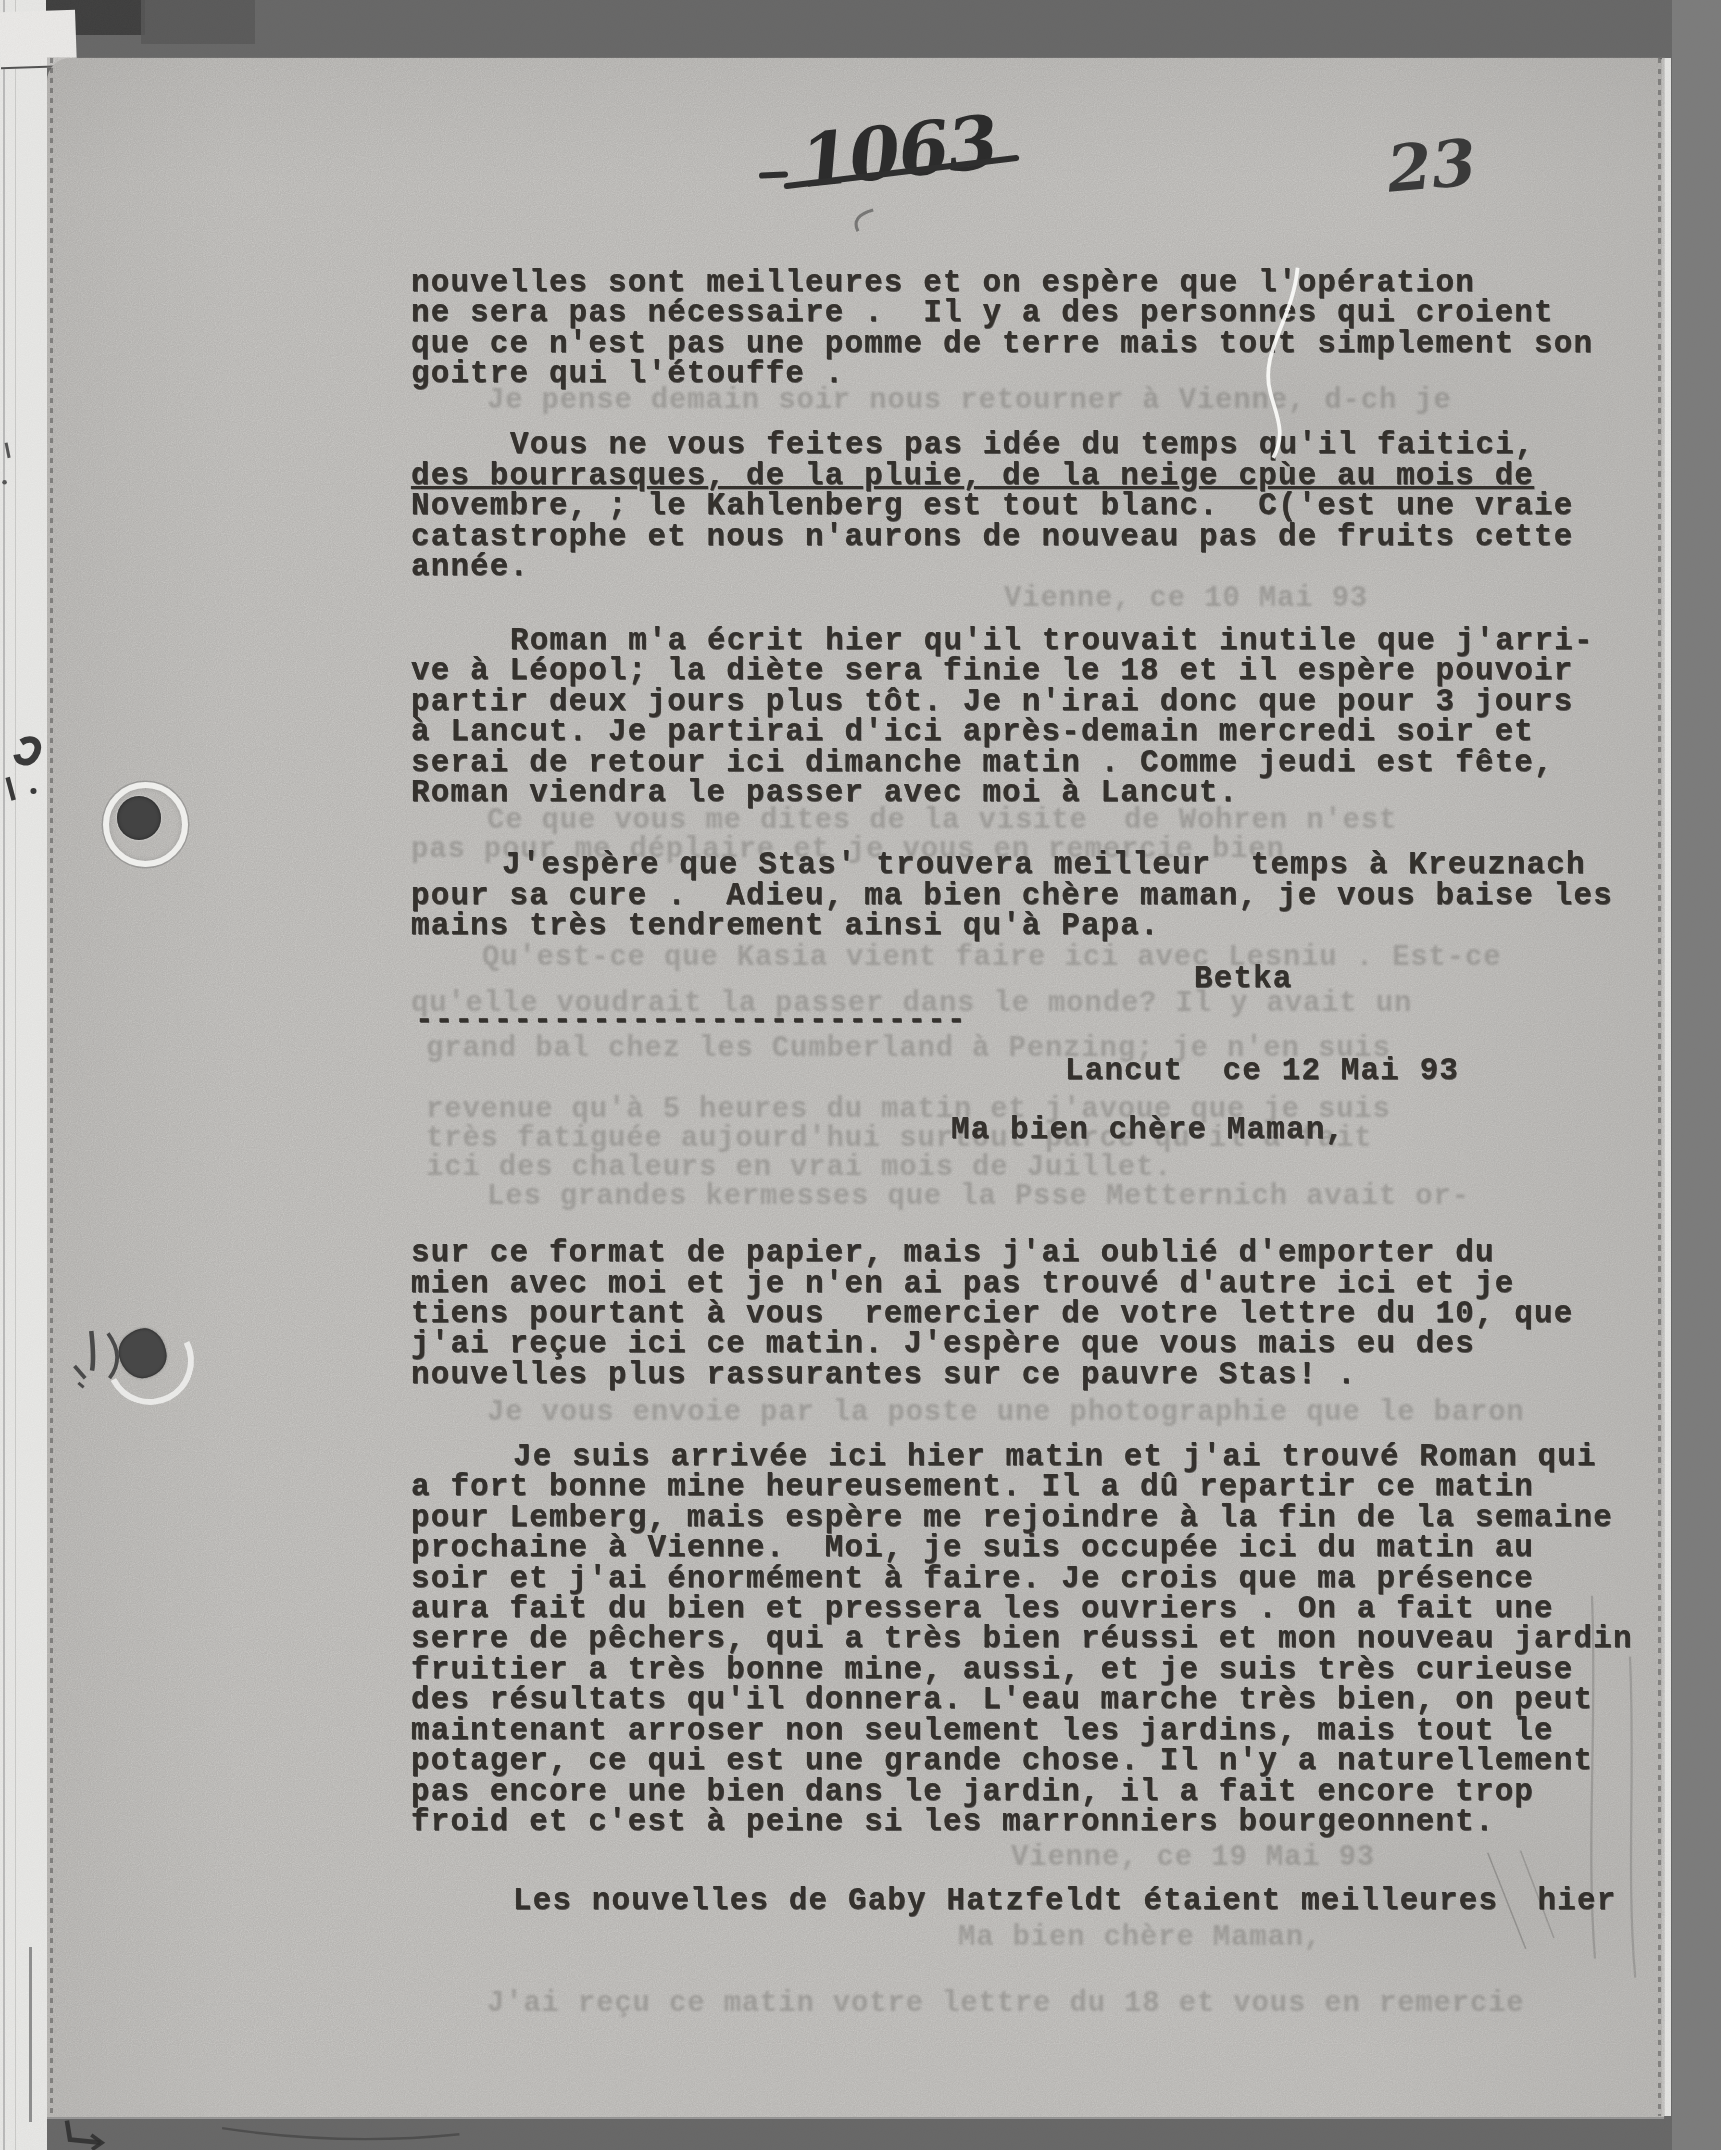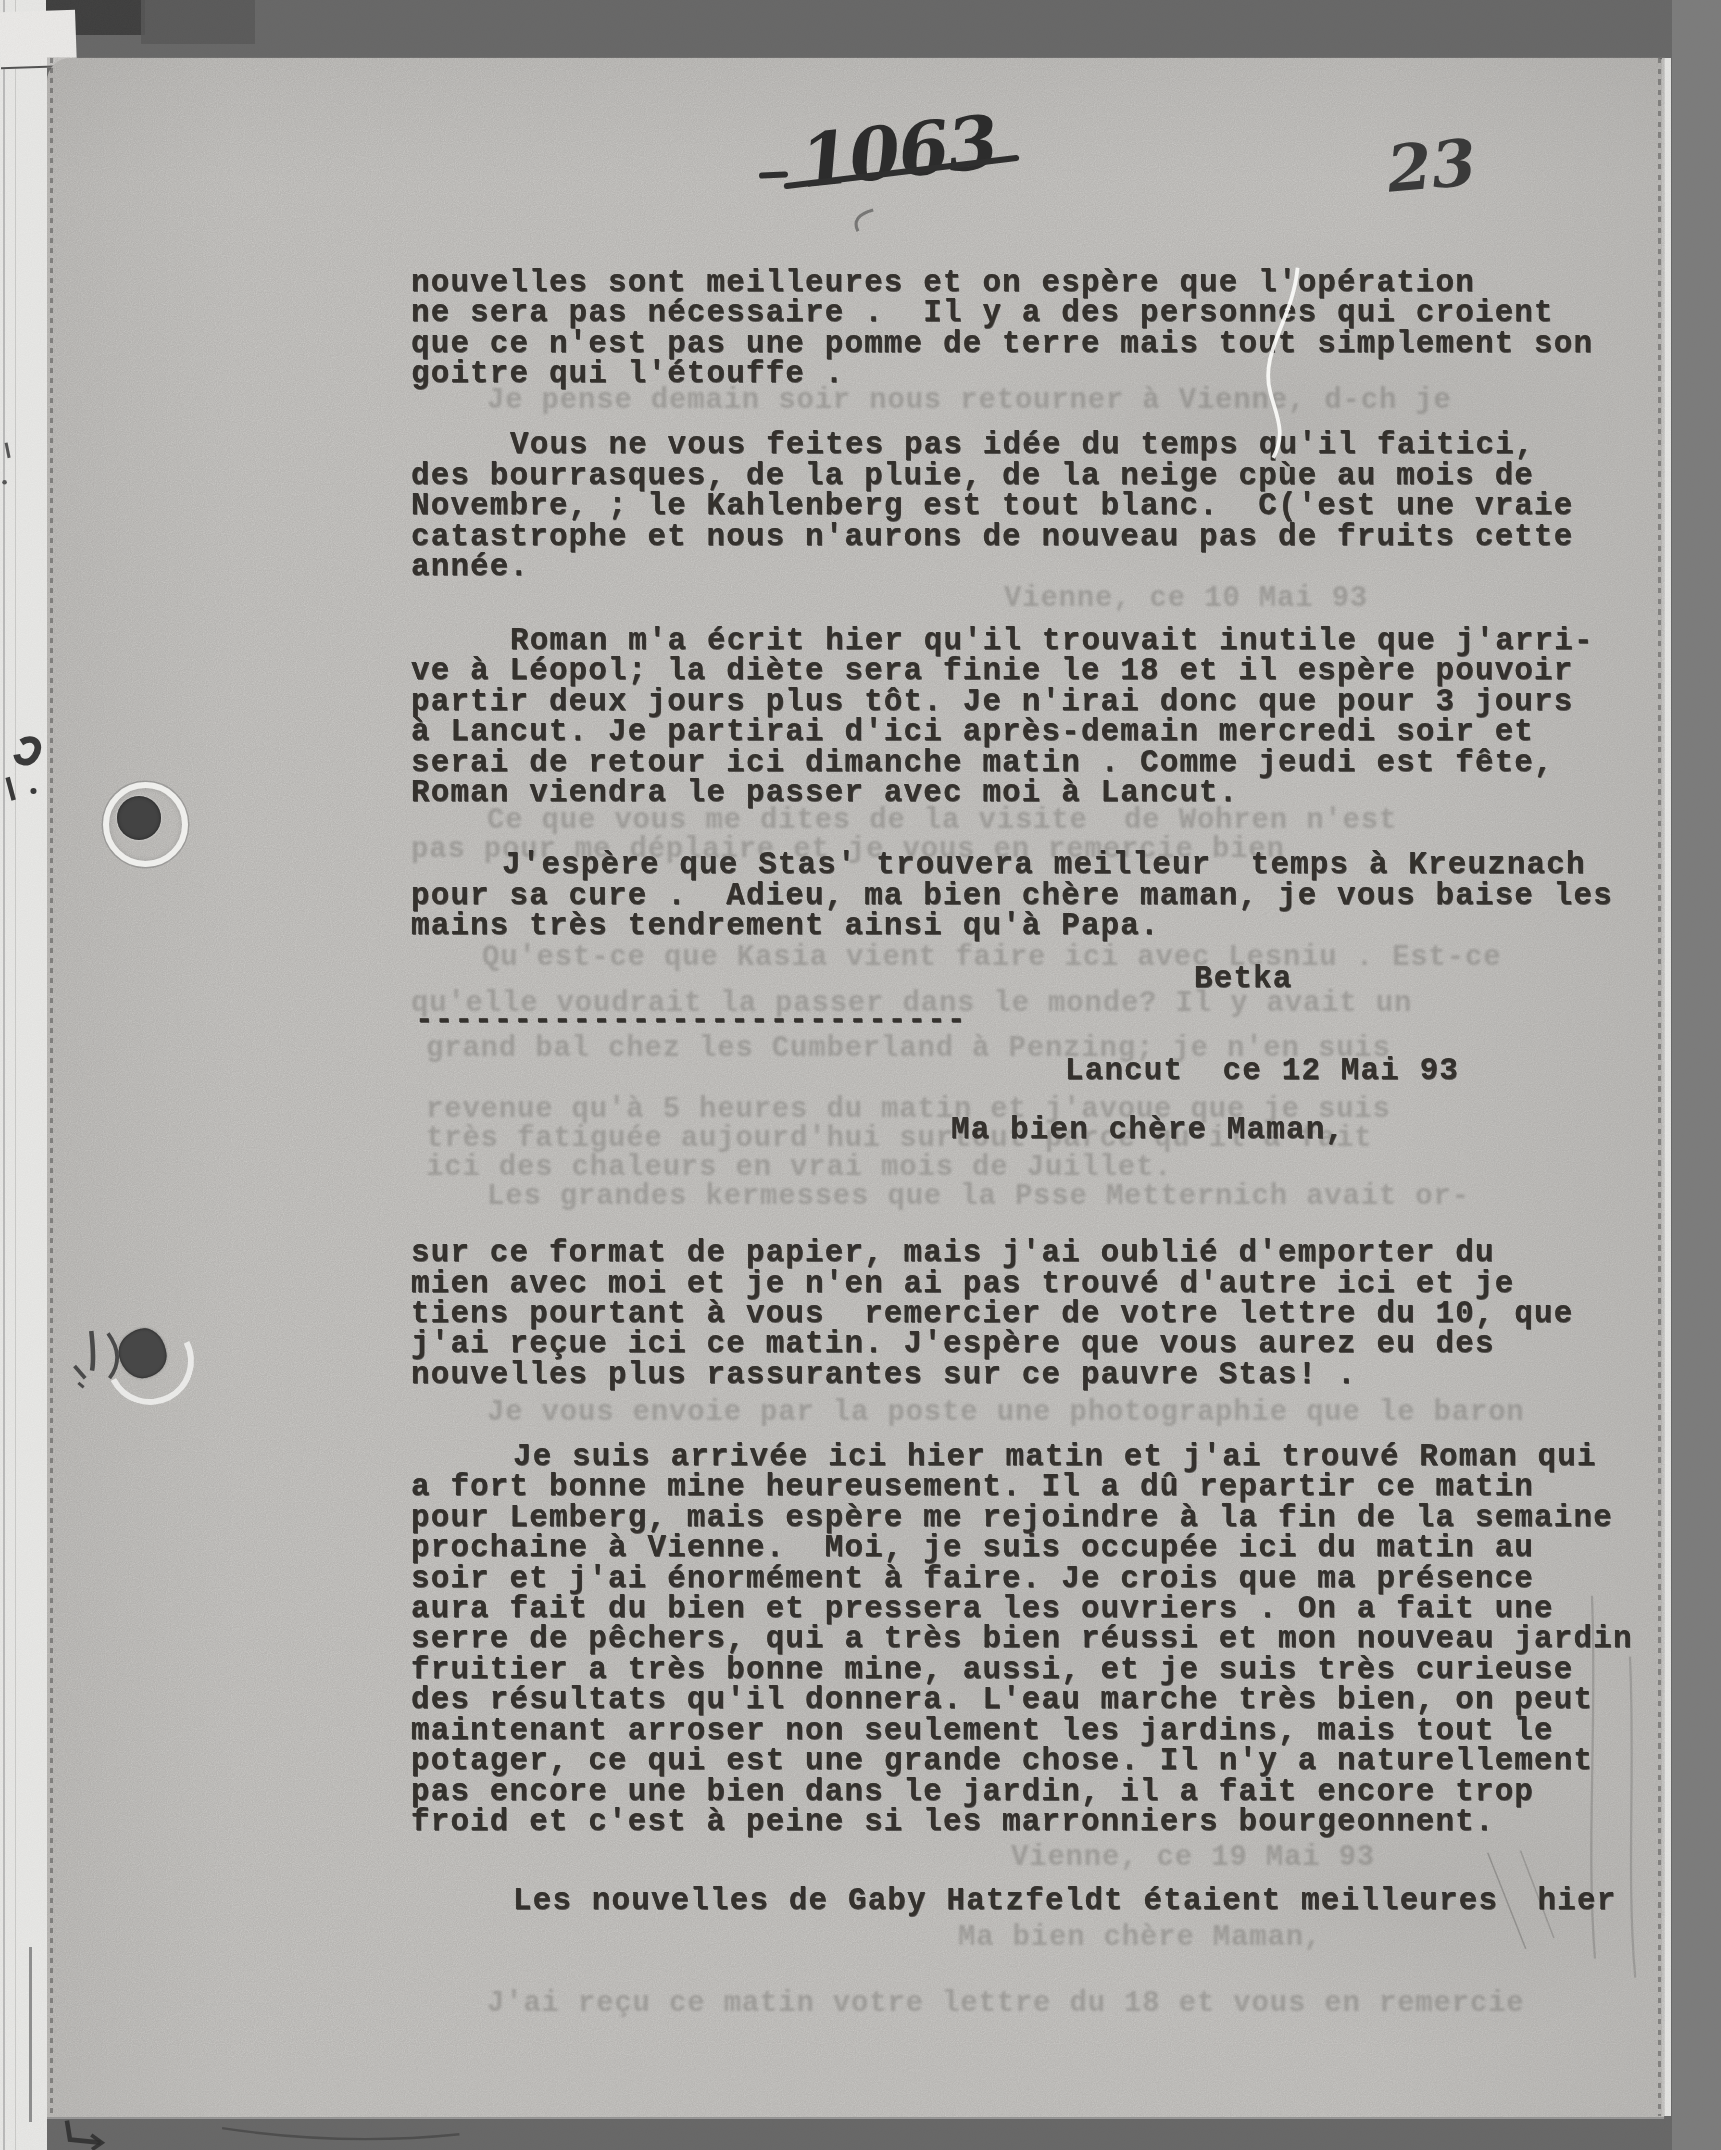--- a/index.html
+++ b/index.html
@@ -109,41 +109,41 @@
       <div class="line ghost" style="left: 487px; top: 1182px;">Les grandes kermesses que la Psse Metternich avait or-</div>
       <div class="line ghost" style="left: 487px; top: 1398px;">Je vous envoie par la poste une photographie que le baron</div>
       <div class="line ghost" style="left: 1011px; top: 1843px;">Vienne, ce 19 Mai 93</div>
       <div class="line ghost" style="left: 958px; top: 1923px;">Ma bien chère Maman,</div>
       <div class="line ghost" style="left: 487px; top: 1989px;">J'ai reçu ce matin votre lettre du 18 et vous en remercie</div>
       <div class="line typed" style="left: 411px; top: 268px;">nouvelles sont meilleures et on espère que l'opération</div>
       <div class="line typed" style="left: 411px; top: 298px;">ne sera pas nécessaire .  Il y a des personnes qui croient</div>
       <div class="line typed" style="left: 411px; top: 329px;">que ce n'est pas une pomme de terre mais tout simplement son</div>
       <div class="line typed" style="left: 411px; top: 359px;">goitre qui l'étouffe .</div>
       <div class="line typed" style="left: 510px; top: 430px;">Vous ne vous feites pas idée du temps qu'il faitici,</div>
-      <div class="line typed" style="left: 411px; top: 461px;">des bourrasques, de la pluie, de la neige cpùe au mois de</div>
+      <div class="line typed" style="left: 411px; top: 461px; text-decoration: underline;">des bourrasques, de la pluie, de la neige cpùe au mois de</div>
       <div class="line typed" style="left: 411px; top: 491px;">Novembre, ; le Kahlenberg est tout blanc.  C('est une vraie</div>
       <div class="line typed" style="left: 411px; top: 522px;">catastrophe et nous n'aurons de nouveau pas de fruits cette</div>
       <div class="line typed" style="left: 411px; top: 552px;">année.</div>
       <div class="line typed" style="left: 510px; top: 626px;">Roman m'a écrit hier qu'il trouvait inutile que j'arri-</div>
       <div class="line typed" style="left: 411px; top: 656px;">ve à Léopol; la diète sera finie le 18 et il espère pouvoir</div>
       <div class="line typed" style="left: 411px; top: 687px;">partir deux jours plus tôt. Je n'irai donc que pour 3 jours</div>
       <div class="line typed" style="left: 411px; top: 717px;">à Lancut. Je partirai d'ici après-demain mercredi soir et</div>
       <div class="line typed" style="left: 411px; top: 748px; text-align: center;">serai de retour ici dimanche matin . Comme jeudi est fête,</div>
       <div class="line typed" style="left: 411px; top: 778px;">Roman viendra le passer avec moi à Lancut.</div>
       <div class="line typed" style="left: 502px; top: 850px;">J'espère que Stas' trouvera meilleur  temps à Kreuznach</div>
       <div class="line typed" style="left: 411px; top: 881px; text-align: right;">pour sa cure .  Adieu, ma bien chère maman, je vous baise les</div>
       <div class="line typed" style="left: 411px; top: 911px;">mains très tendrement ainsi qu'à Papa.</div>
       <div class="line typed" style="left: 1194px; top: 964px;">Betka</div>
       <div class="line typed" style="left: 415px; top: 1005px;">----------------------------</div>
       <div class="line typed" style="left: 1065px; top: 1056px;">Lancut  ce 12 Mai 93</div>
       <div class="line typed" style="left: 951px; top: 1115px;">Ma bien chère Maman,</div>
       <div class="line typed" style="left: 411px; top: 1238px;">sur ce format de papier, mais j'ai oublié d'emporter du</div>
       <div class="line typed" style="left: 411px; top: 1269px;">mien avec moi et je n'en ai pas trouvé d'autre ici et je</div>
       <div class="line typed" style="left: 411px; top: 1299px;">tiens pourtant à vous  remercier de votre lettre du 10, que</div>
-      <div class="line typed" style="left: 411px; top: 1329px;">j'ai reçue ici ce matin. J'espère que vous aurez eu des</div>
+      <div class="line typed" style="left: 411px; top: 1329px;">j'ai reçue ici ce matin. J'espère que vous mais eu des</div>
       <div class="line typed" style="left: 411px; top: 1360px;">nouvelles plus rassurantes sur ce pauvre Stas! .</div>
       <div class="line typed" style="left: 513px; top: 1442px;">Je suis arrivée ici hier matin et j'ai trouvé Roman qui</div>
       <div class="line typed" style="left: 411px; top: 1472px;">a fort bonne mine heureusement. Il a dû repartir ce matin</div>
       <div class="line typed" style="left: 411px; top: 1503px;">pour Lemberg, mais espère me rejoindre à la fin de la semaine</div>
       <div class="line typed" style="left: 411px; top: 1533px;">prochaine à Vienne.  Moi, je suis occupée ici du matin au</div>
       <div class="line typed" style="left: 411px; top: 1564px;">soir et j'ai énormément à faire. Je crois que ma présence</div>
       <div class="line typed" style="left: 411px; top: 1594px;">aura fait du bien et pressera les ouvriers . On a fait une</div>
       <div class="line typed" style="left: 411px; top: 1624px;">serre de pêchers, qui a très bien réussi et mon nouveau jardin</div>
       <div class="line typed" style="left: 411px; top: 1685px;">des résultats qu'il donnera. L'eau marche très bien, on peut</div>
       <div class="line typed" style="left: 411px; top: 1655px;">fruitier a très bonne mine, aussi, et je suis très curieuse</div>

